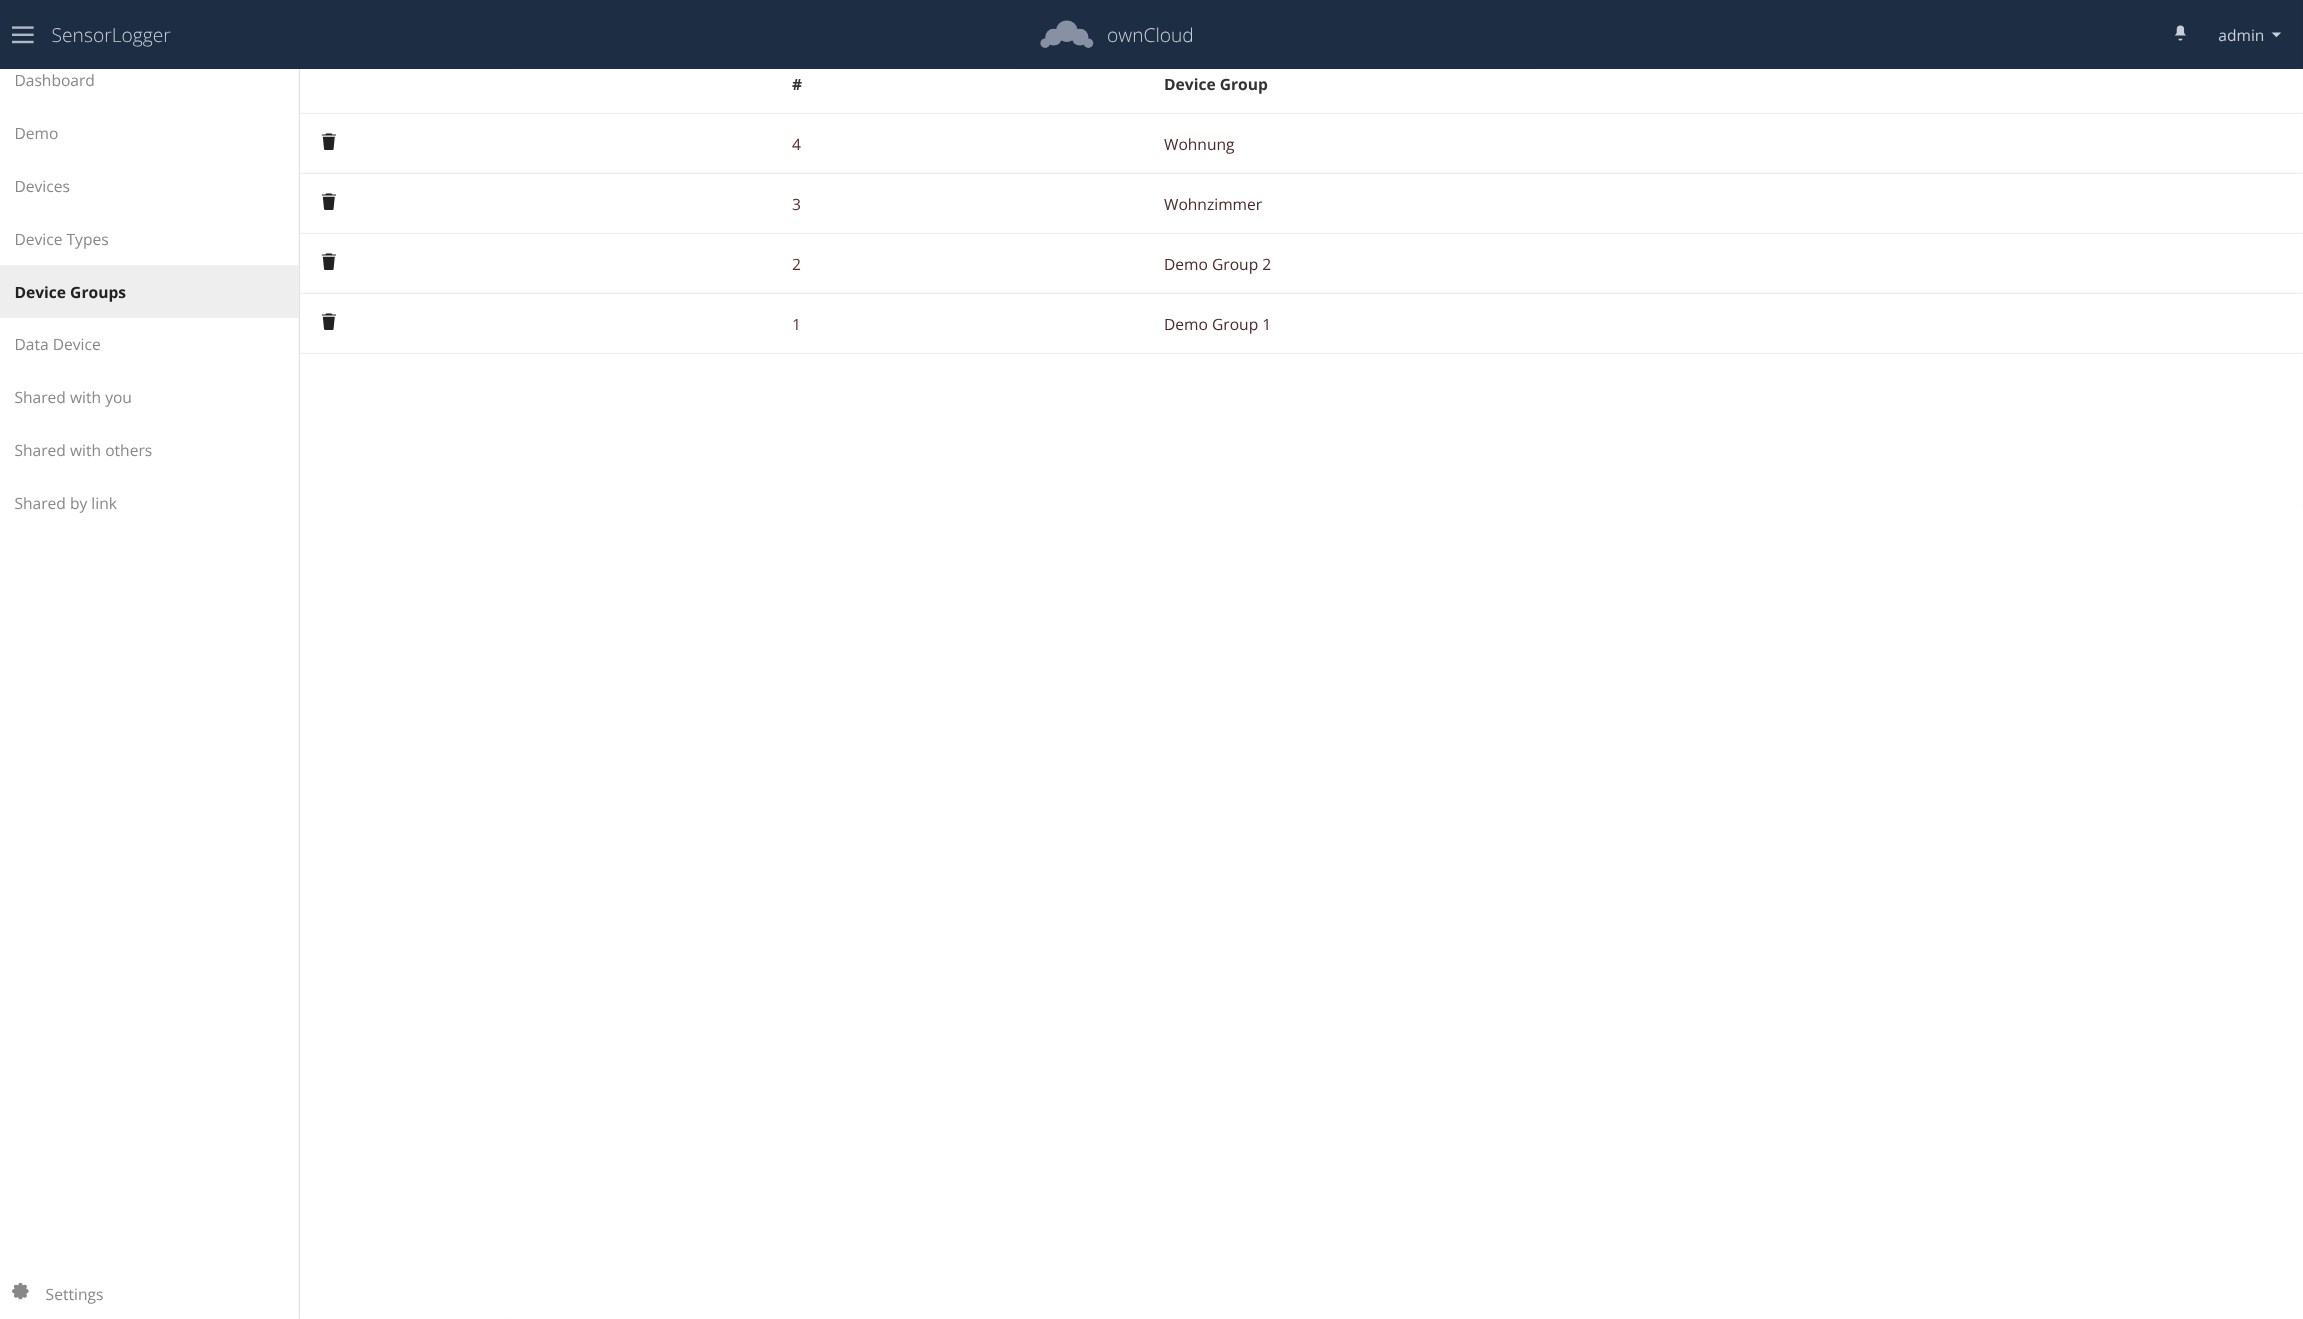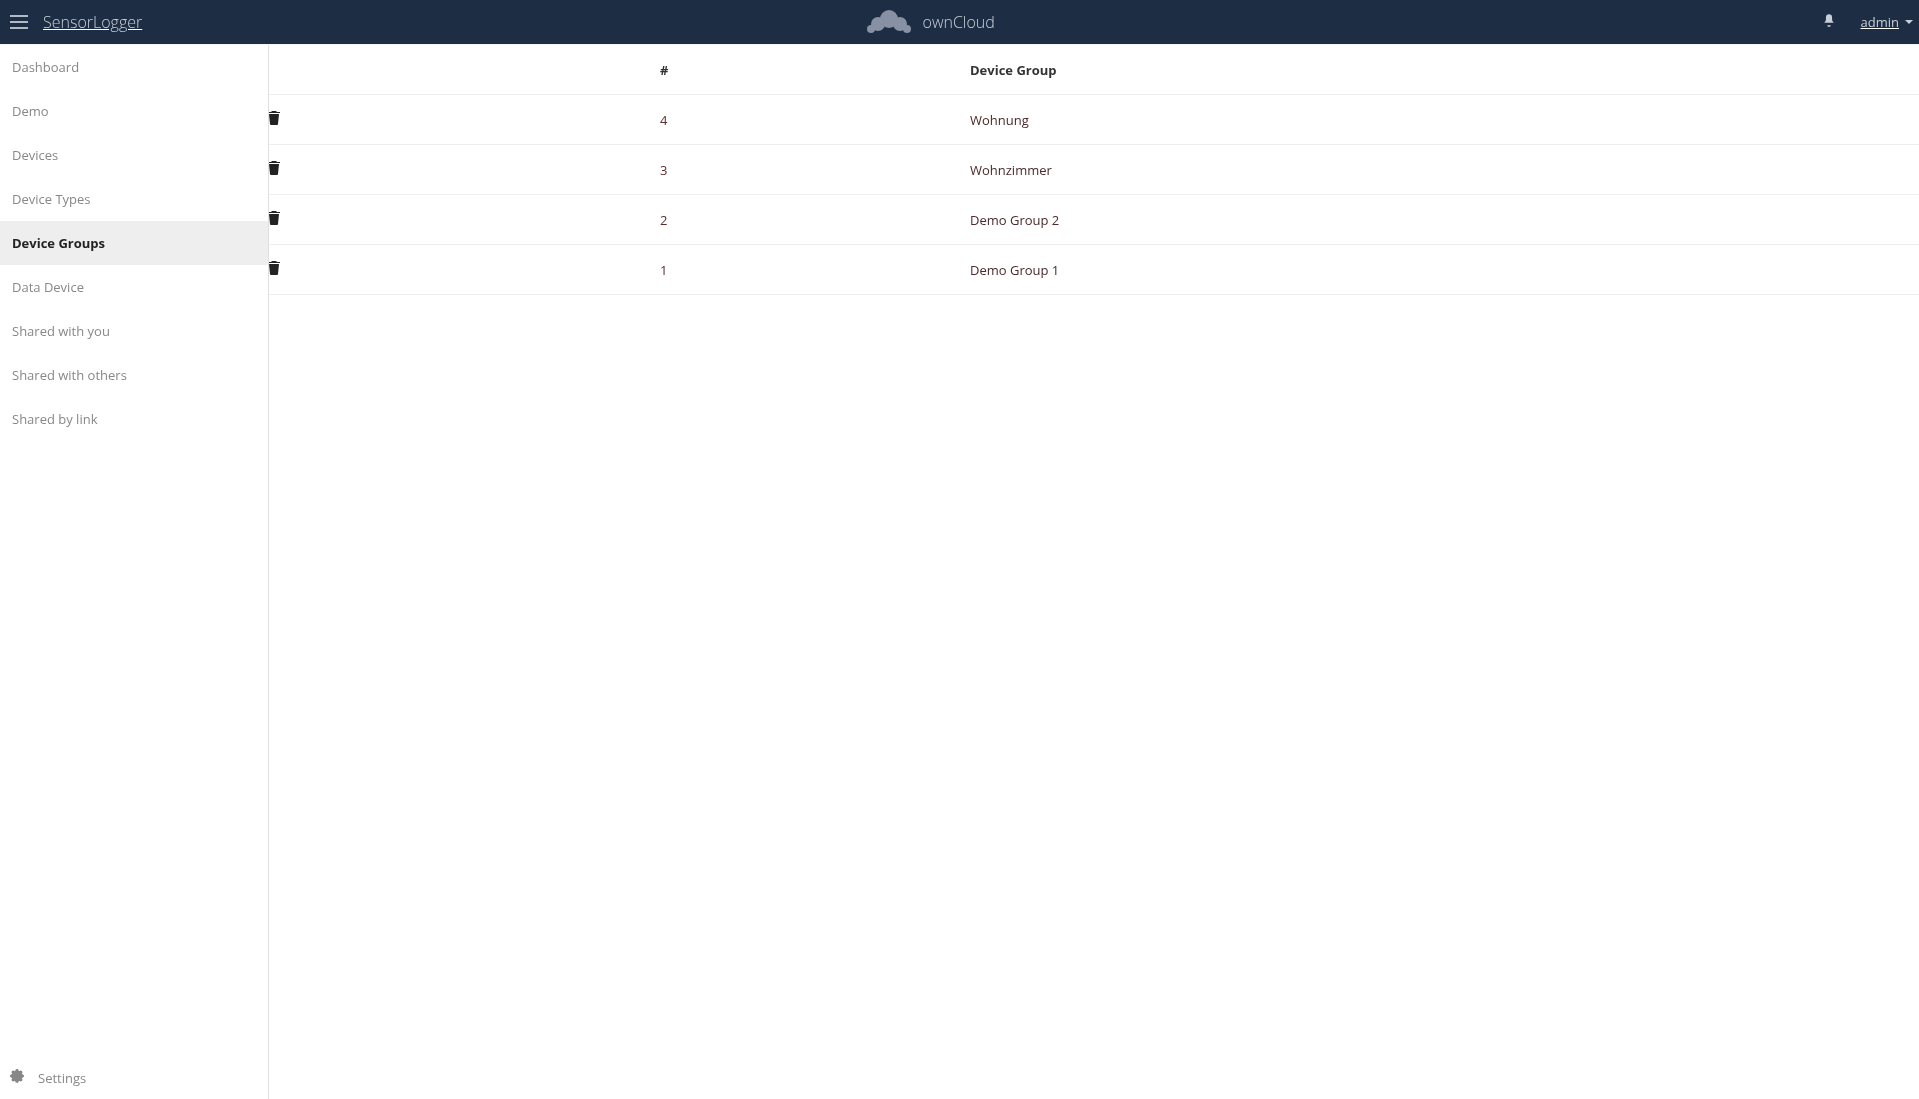--- a/index.html
+++ b/index.html
@@ -7,31 +7,30 @@
       padding: 0;
       box-sizing: border-box;
     }
     body {
       font-family: 'Open Sans', 'Segoe UI', Tahoma, Arial, sans-serif;
       font-size: 13px;
       color: #333;
       background: #f5f5f5;
     }
     .topbar {
-      height: 44px;
+      height: 57px;
       background: #1d2d44;
       color: #fff;
       display: flex;
       align-items: center;
       position: fixed;
       top: 0;
       left: 0;
       right: 0;
       z-index: 10;
-      text-decoration: underline;
     }
     .topbar-left {
       display: flex;
       align-items: center;
       padding-left: 10px;
     }
     .hamburger-icon {
       width: 18px;
       height: 14px;
       position: relative;
@@ -61,21 +60,21 @@
     }
     .brand {
       color: #c9cfd8;
       font-size: 16px;
       font-weight: 300;
     }
     .topbar-right {
       margin-left: auto;
       display: flex;
       align-items: center;
-      padding-right: 6px;
+      padding-right: 18px;
     }
     .bell-icon {
       margin-right: 25px;
       cursor: pointer;
       color: #c9cfd8;
     }
     .user-menu {
       color: #c9cfd8;
       font-size: 13px;
       cursor: pointer;
@@ -88,21 +87,21 @@
       height: 0;
       border-left: 4px solid transparent;
       border-right: 4px solid transparent;
       border-top: 4px solid #c9cfd8;
     }
     .sidebar {
       position: fixed;
       top: 45px;
       left: 0;
       bottom: 0;
-      width: 269px;
+      width: 250px;
       background: #fff;
       border-right: 1px solid #e0e0e0;
       display: flex;
       flex-direction: column;
     }
     .sidebar-items {
       flex: 1;
     }
     .sidebar-item {
       padding: 13px 12px;

